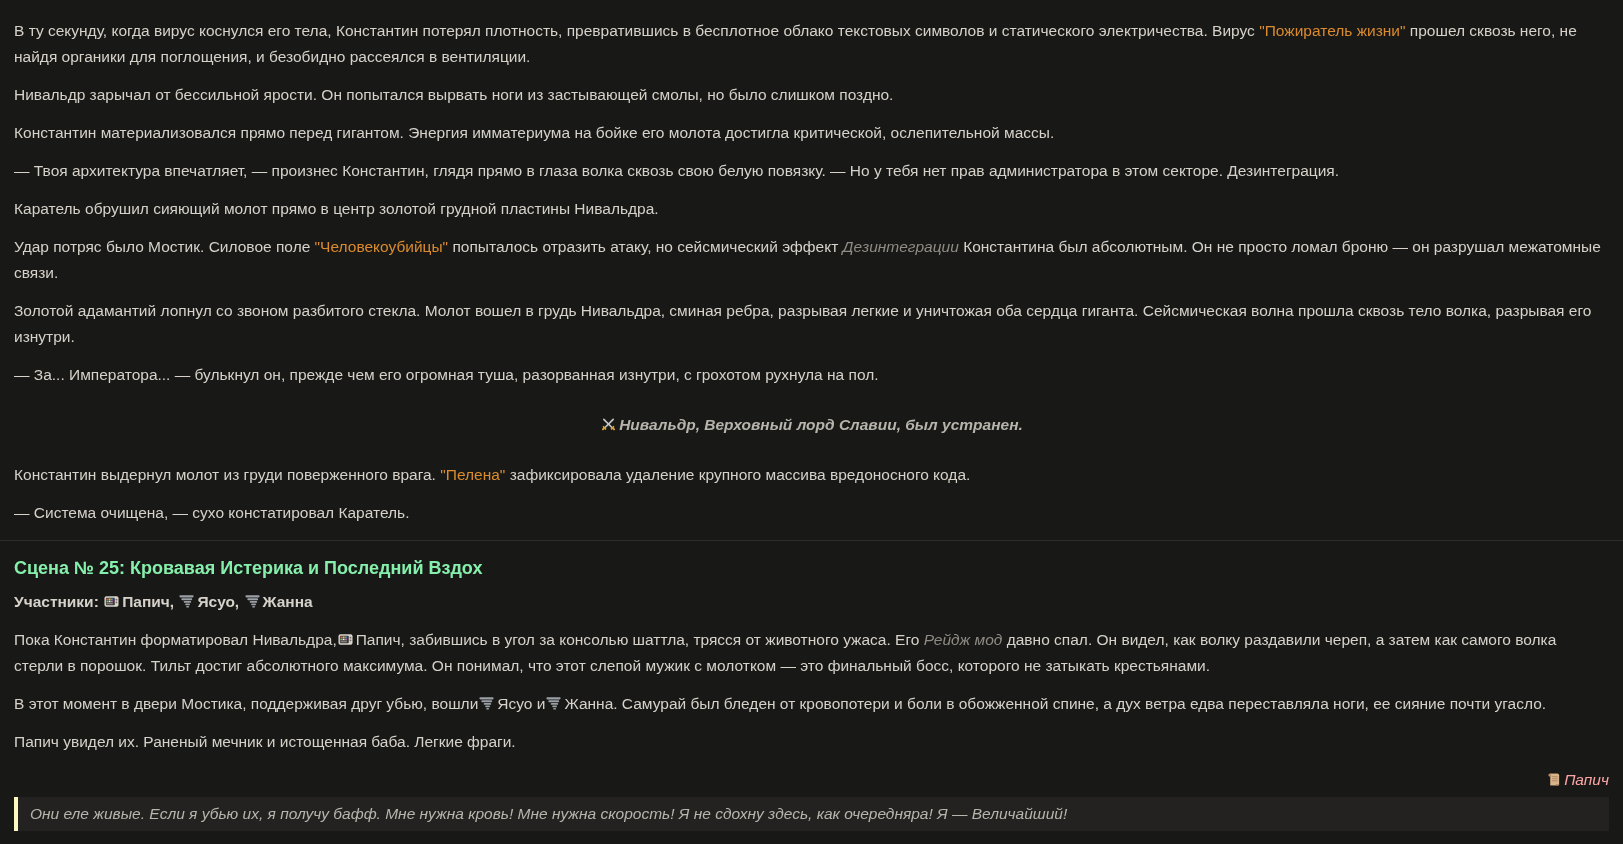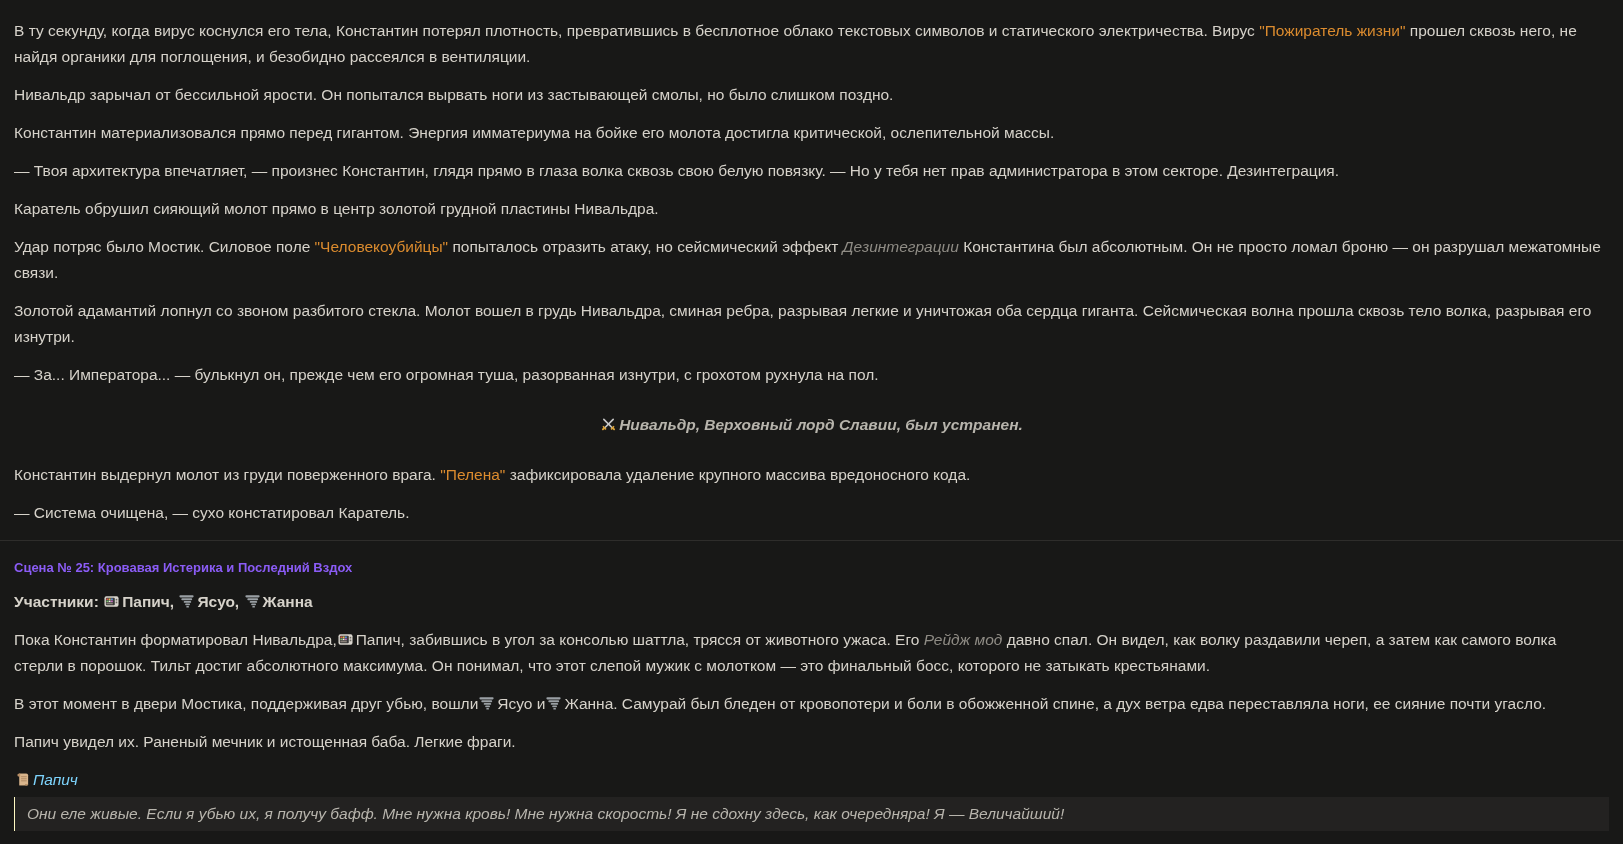--- a/index.html
+++ b/index.html
@@ -34,40 +34,40 @@
     font-style: italic;
     color: #b7b4ac;
     margin: 24px 0;
   }
   hr.scene-divider {
     border: none;
     border-top: 1px solid #2e2d2b;
     margin: 14px -14px 2px -14px;
   }
   h2.scene-heading {
-    font-size: 13px;
+    font-size: 18px;
     font-weight: bold;
-    color: #8b5cf6;
+    color: #86efac;
     margin: 14px 0 2px 0;
   }
   .participants {
     font-weight: bold;
     margin: 8px 0;
   }
   .speaker-header {
-    text-align: left;
+    text-align: right;
     font-style: italic;
-    color: #7dd3fc;
+    color: #fca5a5;
     margin: 8px 0 4px 0;
   }
   blockquote.speech {
     margin: 2px 0;
     padding: 4px 12px;
     background: #232221;
-    border-left: 1px solid #fef9c3;
+    border-left: 4px solid #fef9c3;
     font-style: italic;
     color: #b8b5ad;
   }
   .icon {
     display: inline-block;
     width: 15px;
     height: 15px;
     vertical-align: -2px;
     margin: 0 3px 0 1px;
   }

